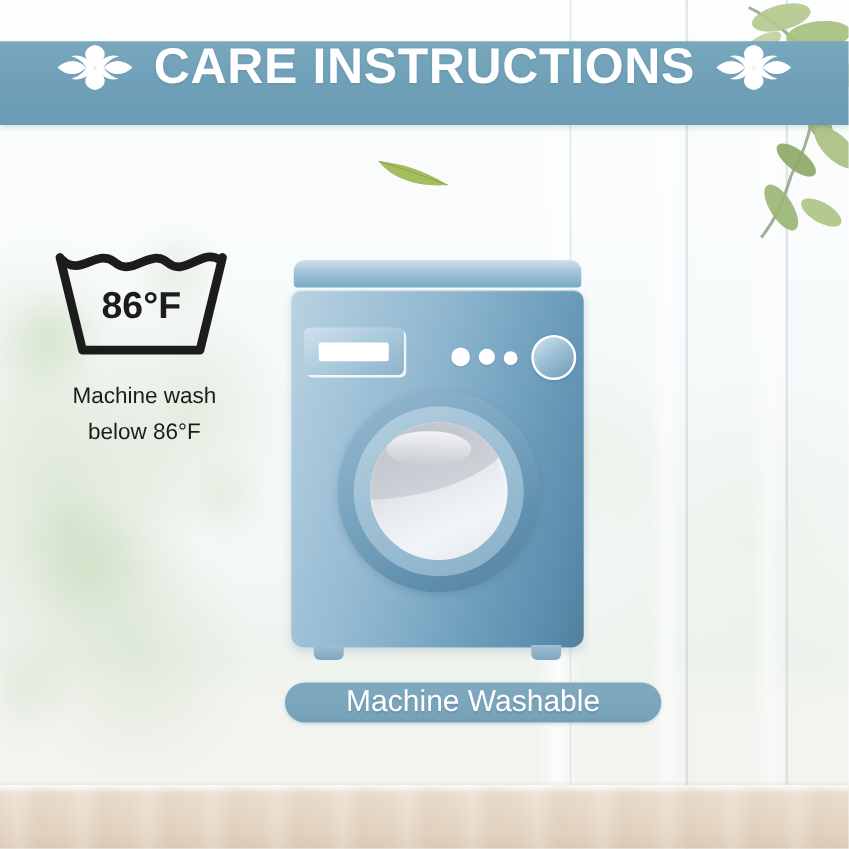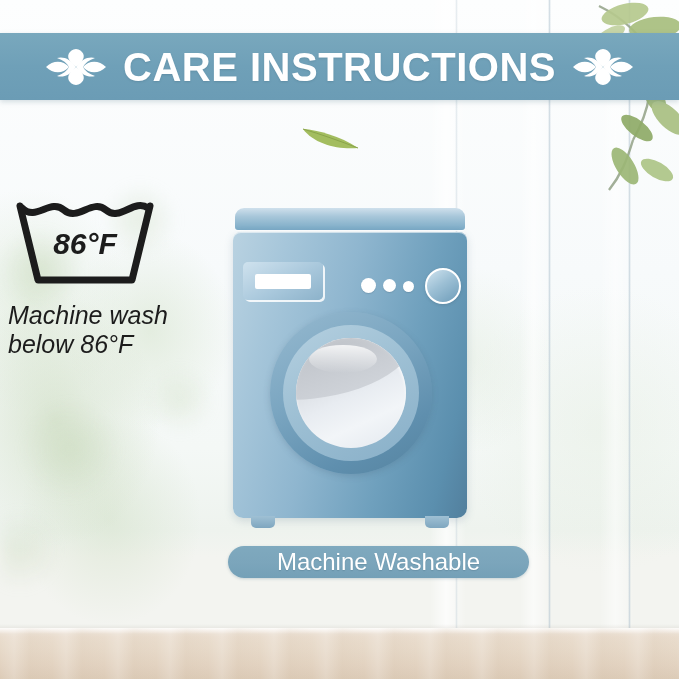--- a/index.html
+++ b/index.html
@@ -70,37 +70,37 @@
 
   
   .foliage{position:absolute;right:0;top:0;width:150px;height:210px;pointer-events:none;}
 
   .float-leaf{position:absolute;left:300px;top:124px;width:62px;height:26px;}
 
   
   .banner{
     position:absolute;left:0;top:33px;width:679px;height:67px;
     background:linear-gradient(180deg,#79a8bd 0%, #6fa0b8 50%, #6b9cb5 100%);
-    display:flex;align-items:center;justify-content:center;
+    display:flex;align-items:flex-start;justify-content:center;
     box-shadow:0 2px 5px rgba(100,130,148,.25);
   }
   .banner-title{
     color:#ffffff;font-size:40px;font-weight:bold;letter-spacing:.5px;
     white-space:nowrap;line-height:1;
     text-shadow:0 1px 2px rgba(60,95,115,.25);
   }
   .orn{width:62px;height:42px;flex:0 0 auto;}
   .orn.left{margin-right:16px;}
   .orn.right{margin-left:16px;}
 
   
-  .cell{position:absolute;font-style:italic;}
+  .cell{position:absolute;text-align:center;}
   .cell .glyph{display:block;margin:0 auto;}
   .cell .label{
-    color:#1c1c1c;font-size:25px;line-height:29px;white-space:pre-line;
+    color:#1c1c1c;font-size:18px;line-height:29px;white-space:pre-line;
     margin-top:6px;
   }
 
   .cell.tl{left:8px;top:196px;width:215px;}
   .cell.tr{left:464px;top:196px;width:212px;}
   .cell.bl{left:8px;top:448px;width:215px;}
   .cell.br{left:470px;top:448px;width:206px;}
 
   
   .machine{position:absolute;left:233px;top:208px;width:234px;height:320px;}

